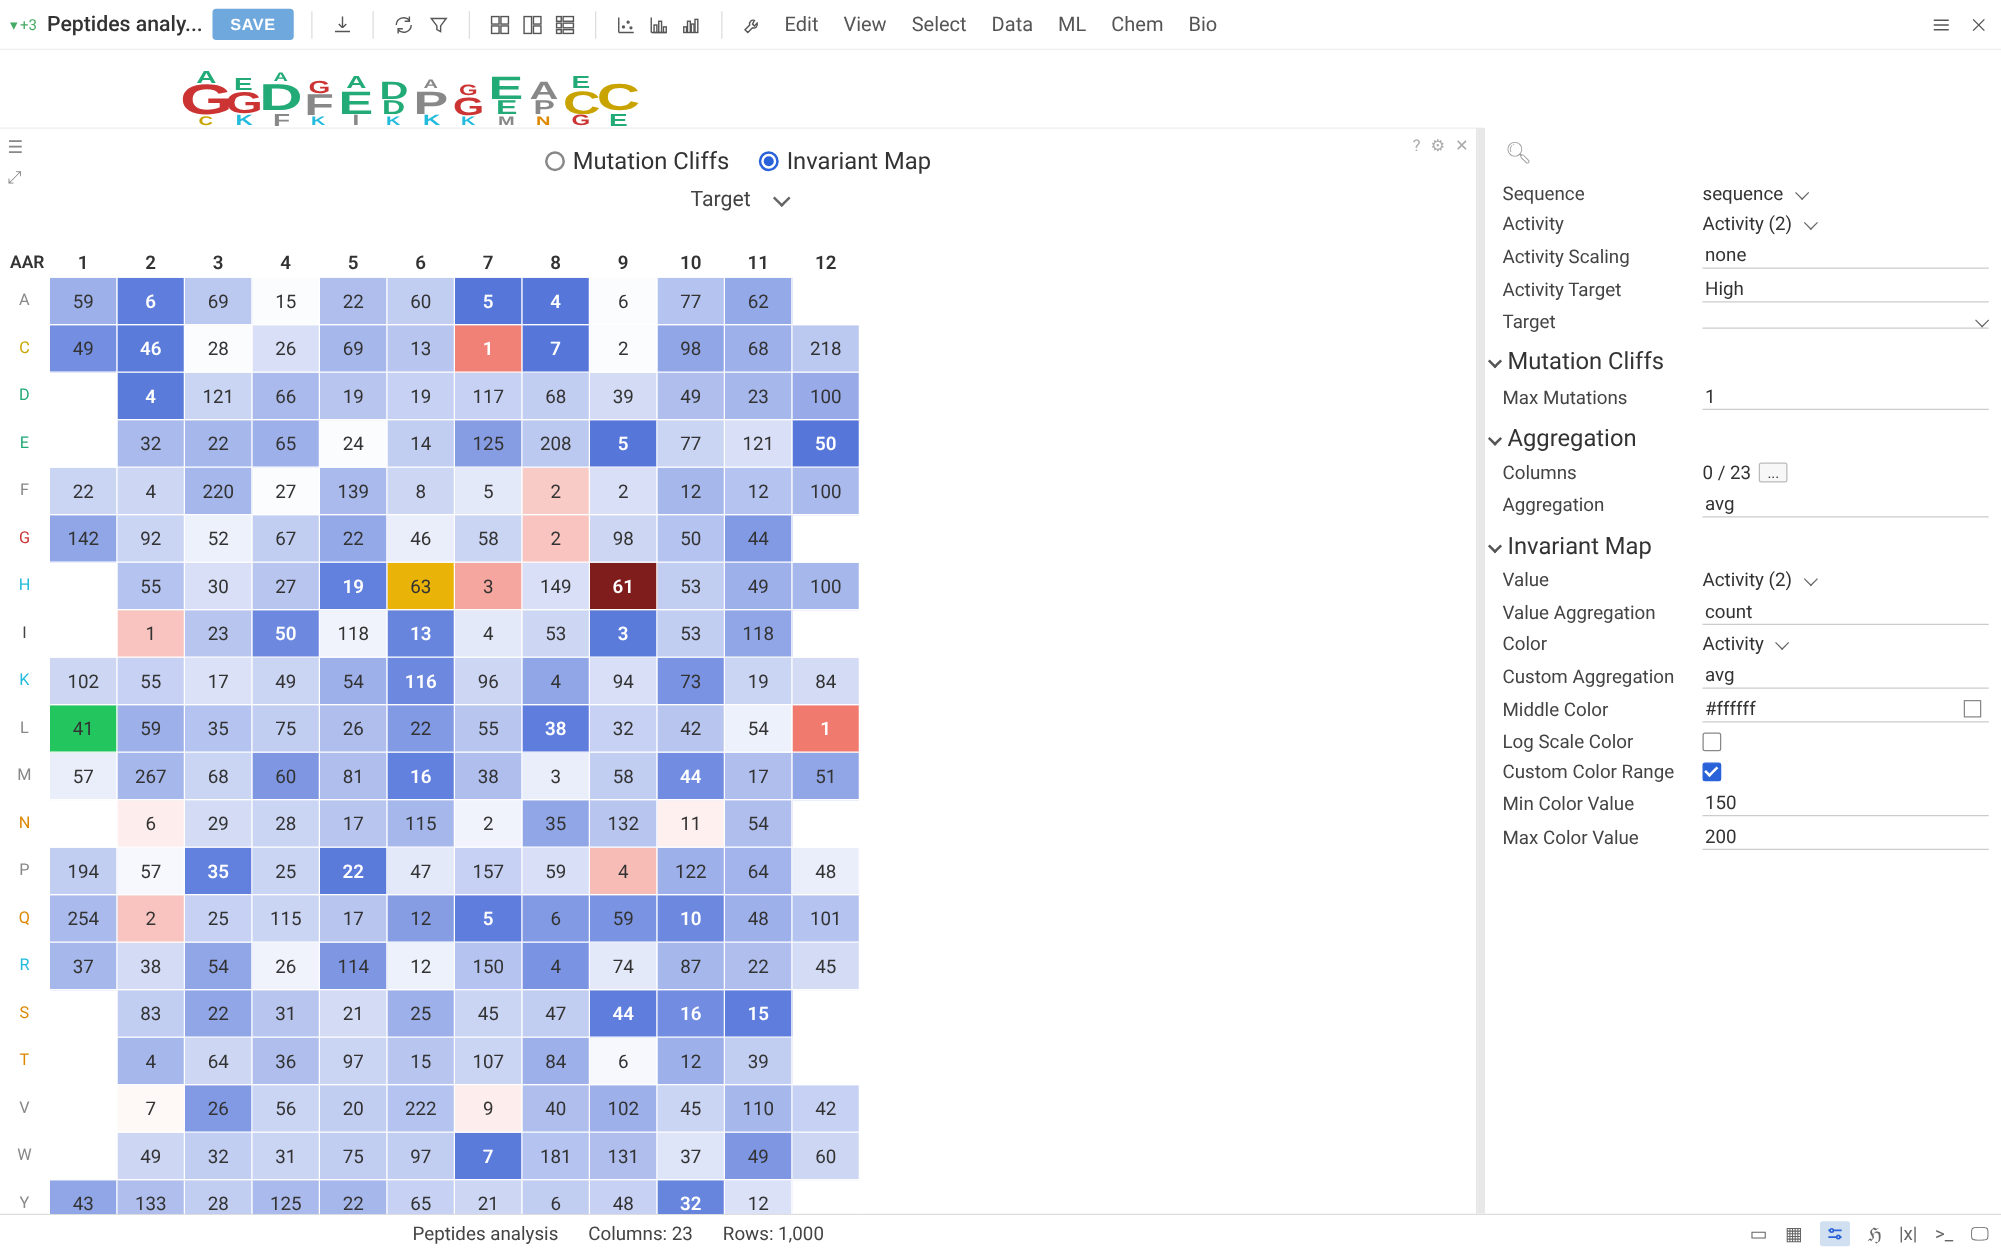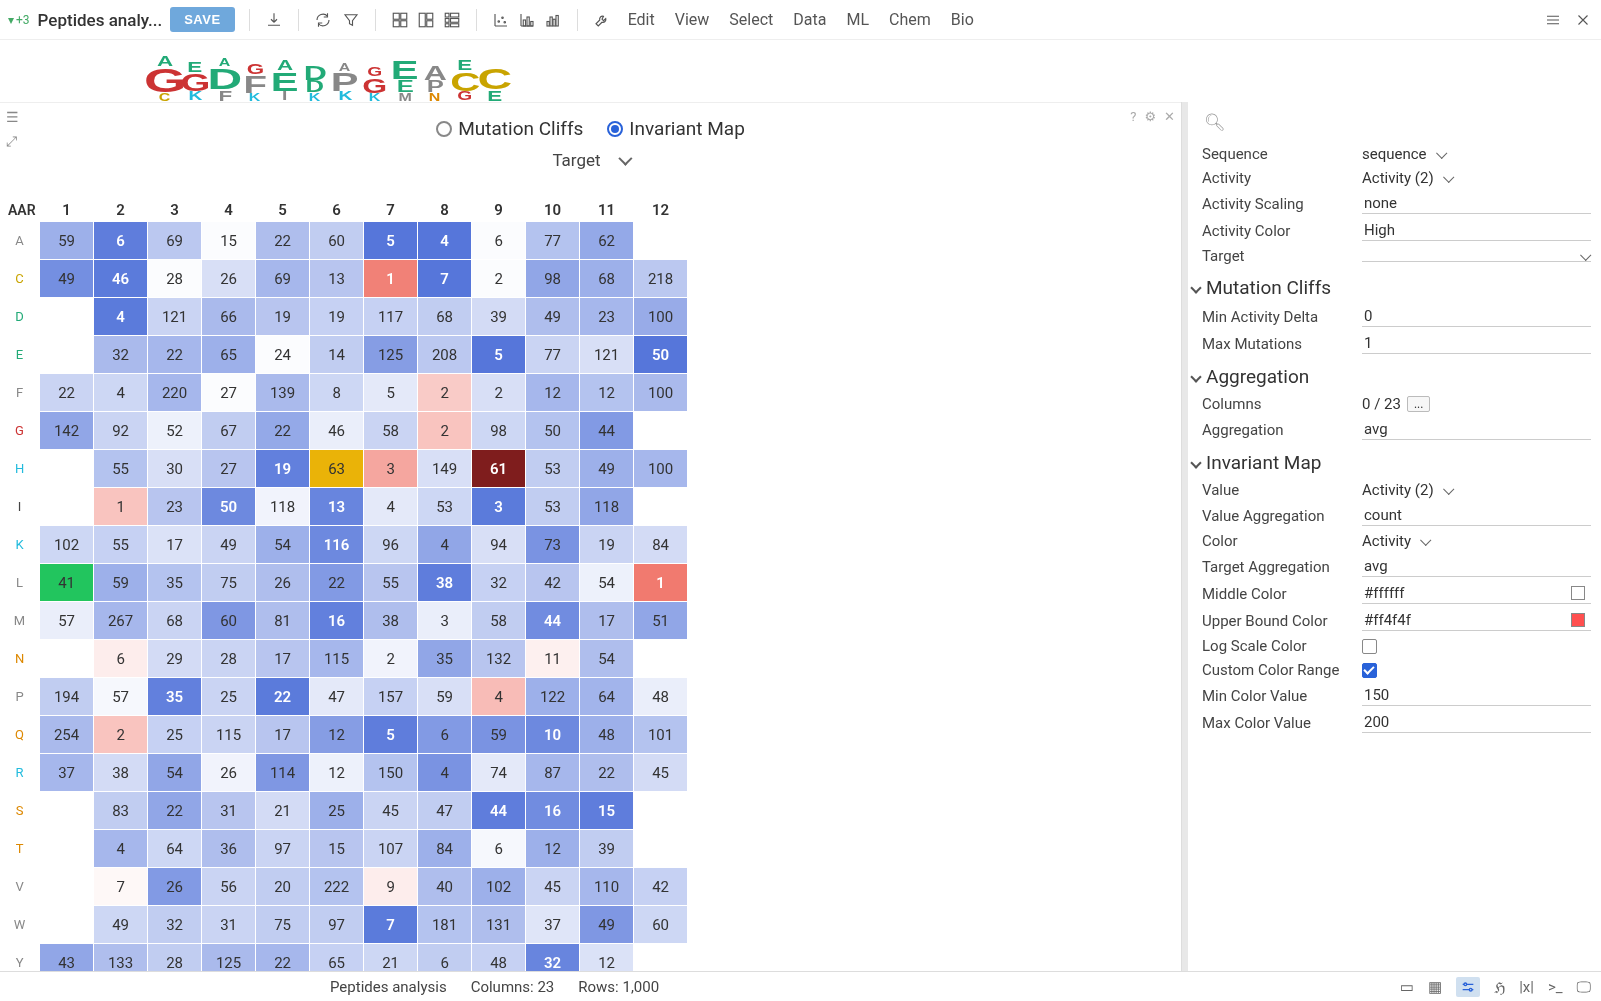--- a/index.html
+++ b/index.html
@@ -608,46 +608,40 @@
             <span class="dropdown-chev"></span>
           </span>
         </div>
       <div class="prop-row">
           <span class="prop-label">Activity Scaling</span>
           <span class="prop-val editable">
             <span>none</span>
           </span>
         </div>
       <div class="prop-row">
-          <span class="prop-label">Activity Color</span>
+          <span class="prop-label">Activity Target</span>
           <span class="prop-val editable">
             <span>High</span>
           </span>
         </div>
       <div class="prop-row">
           <span class="prop-label">Target</span>
           <span class="prop-val editable">
             <span></span>
             <span class="dropdown-chev" style="margin-left:auto"></span>
           </span>
         </div>
     </div>
 
     <div class="section">
       <div class="sec-hdr">
           <span class="caret"></span>
           <span>Mutation Cliffs</span>
         </div>
       <div class="prop-row">
-          <span class="prop-label">Min Activity Delta</span>
-          <span class="prop-val editable">
-            <span>0</span>
-          </span>
-        </div>
-      <div class="prop-row">
           <span class="prop-label">Max Mutations</span>
           <span class="prop-val editable">
             <span>1</span>
           </span>
         </div>
     </div>
 
     <div class="section">
       <div class="sec-hdr">
           <span class="caret"></span>
@@ -687,37 +681,30 @@
           </span>
         </div>
       <div class="prop-row">
           <span class="prop-label">Color</span>
           <span class="prop-val">
             <span>Activity</span>
             <span class="dropdown-chev"></span>
           </span>
         </div>
       <div class="prop-row">
-          <span class="prop-label">Target Aggregation</span>
+          <span class="prop-label">Custom Aggregation</span>
           <span class="prop-val editable">
             <span>avg</span>
           </span>
         </div>
       <div class="prop-row">
           <span class="prop-label">Middle Color</span>
           <span class="prop-val editable">
             <span>#ffffff</span>
             <span class="colorswatch" style="background:#ffffff"></span>
-          </span>
-        </div>
-      <div class="prop-row">
-          <span class="prop-label">Upper Bound Color</span>
-          <span class="prop-val editable">
-            <span>#ff4f4f</span>
-            <span class="colorswatch" style="background:#ff4f4f"></span>
           </span>
         </div>
       <div class="prop-row">
           <span class="prop-label">Log Scale Color</span>
           <span class="prop-val">
             <span class="cb"></span>
           </span>
         </div>
       <div class="prop-row">
           <span class="prop-label">Custom Color Range</span>

